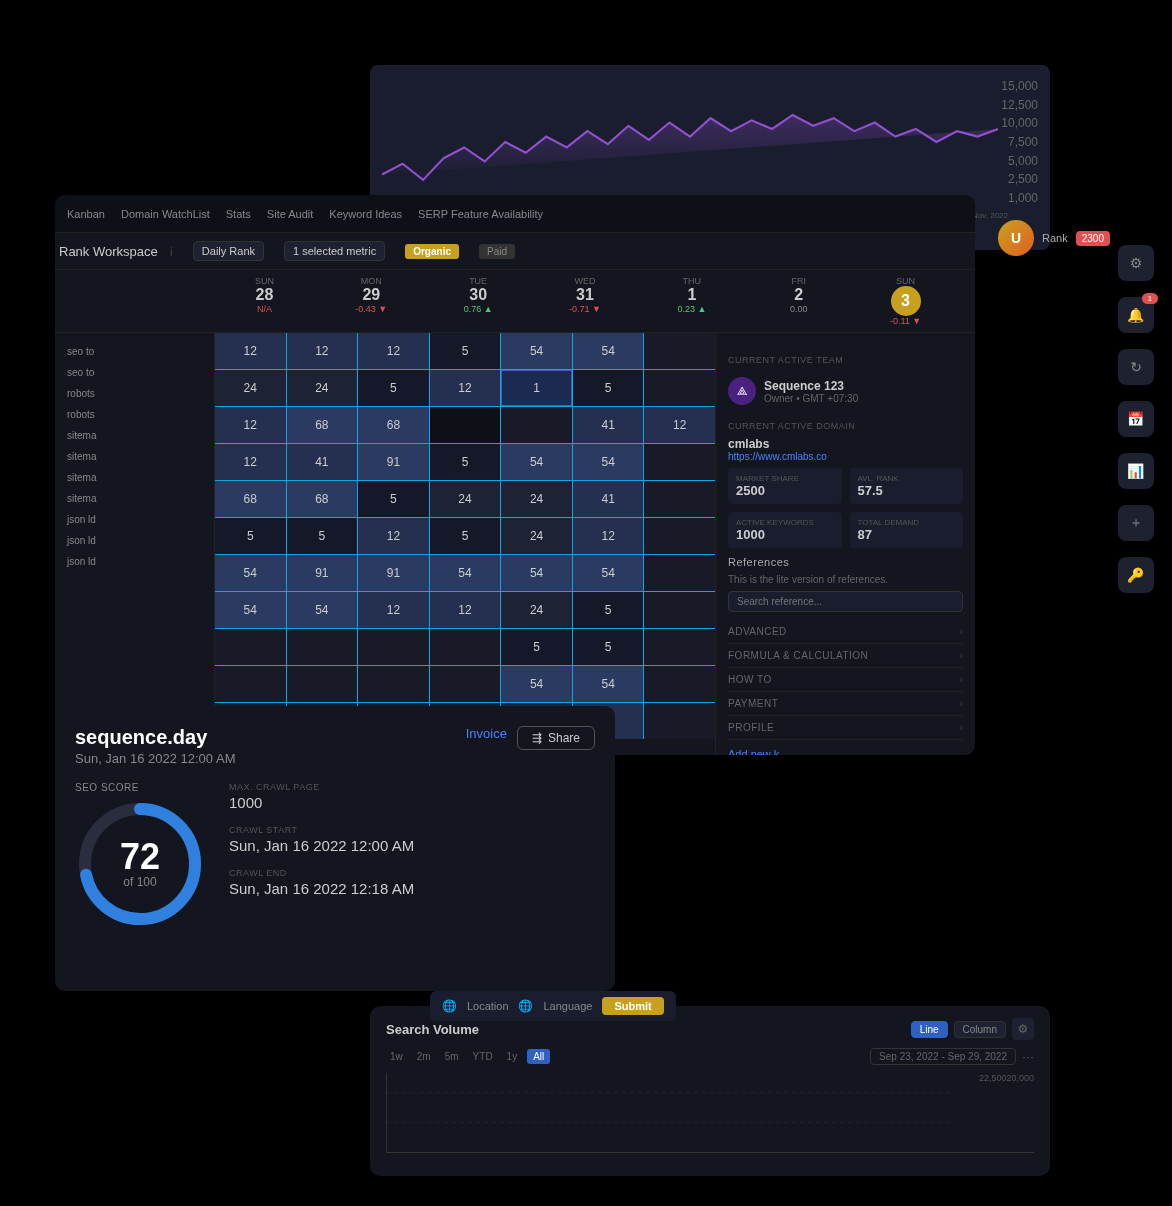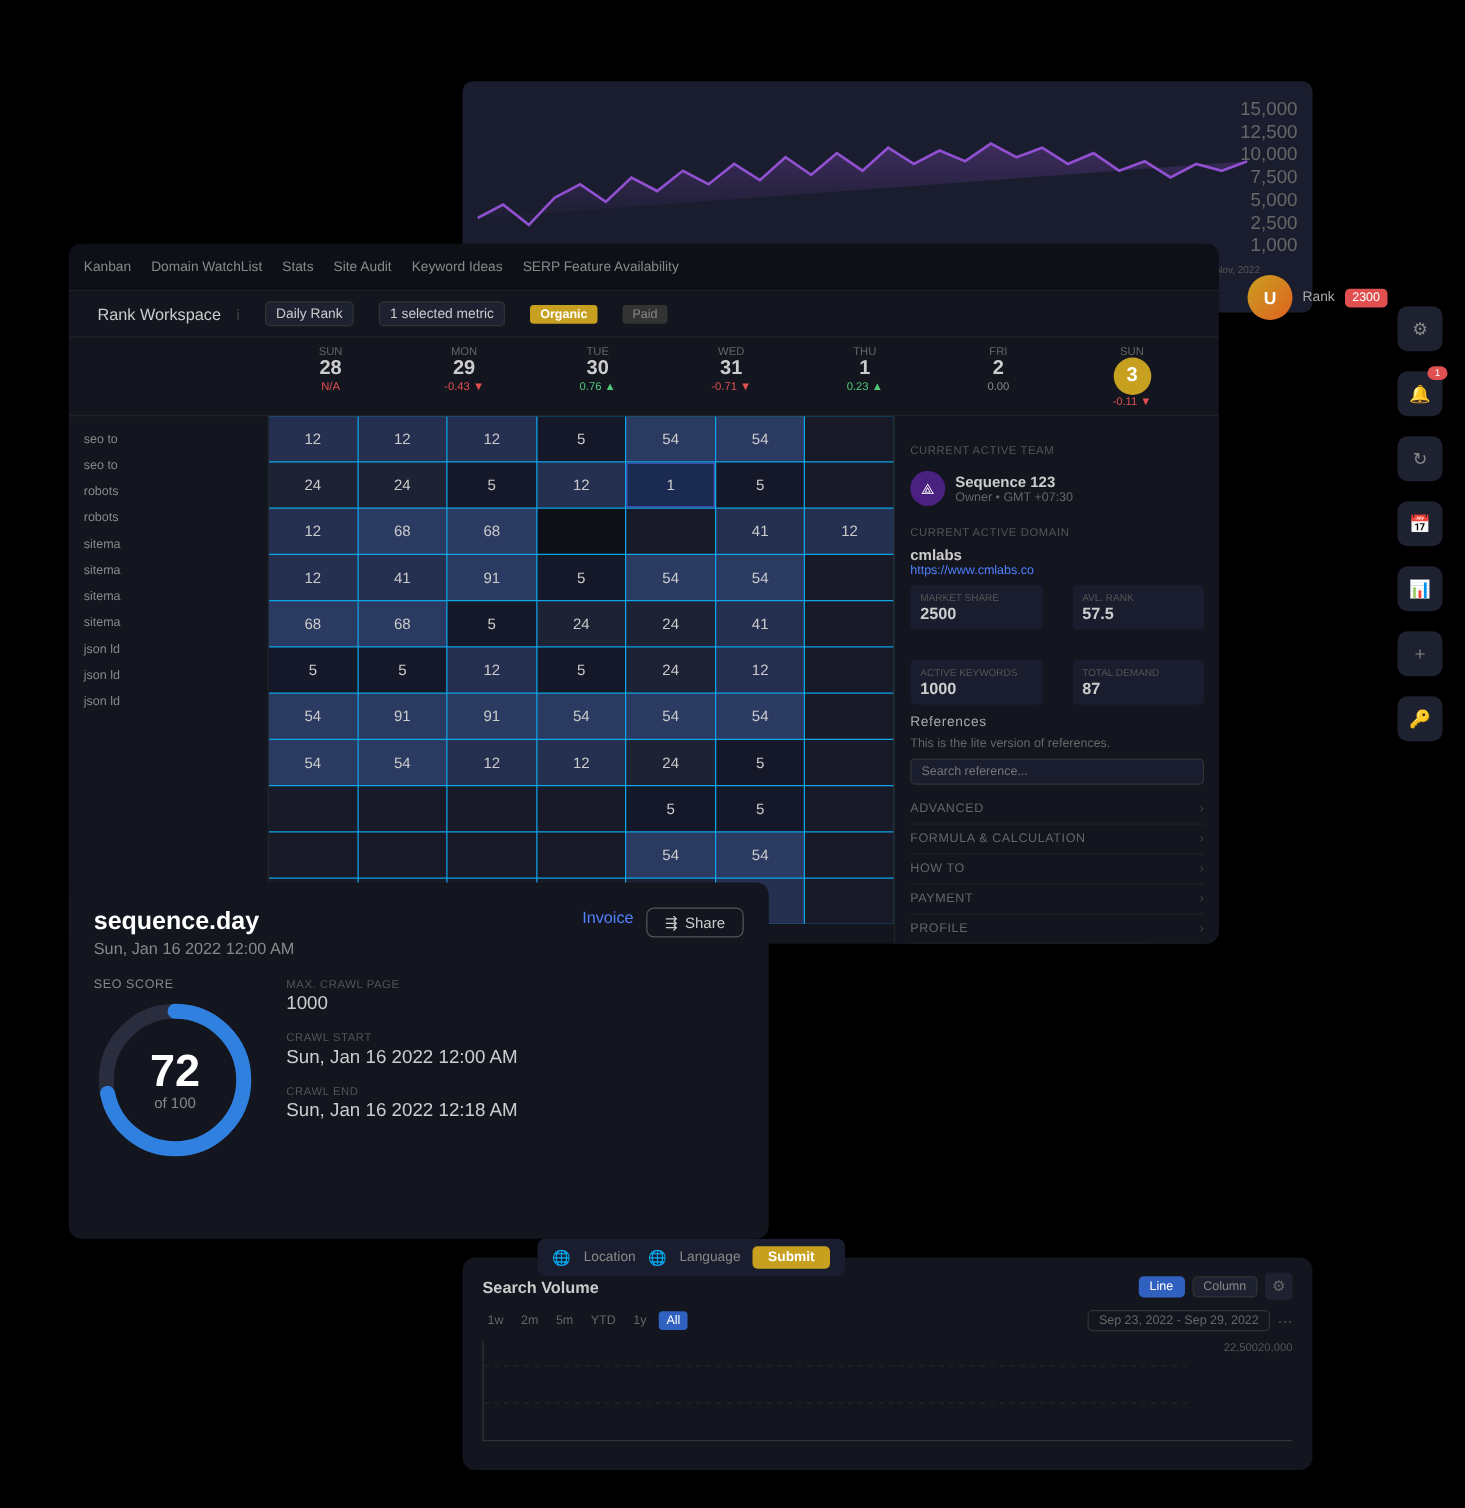--- a/index.html
+++ b/index.html
@@ -42,21 +42,21 @@
       position: absolute;
       right: 0;
       top: 0;
       height: 100%;
       display: flex;
       flex-direction: column;
       justify-content: space-between;
       padding: 2px 0;
     }
     .chart-y-label {
-      font-size: 15px;
+      font-size: 12px;
       color: #666;
       text-align: right;
     }
     .chart-x-labels {
       display: flex;
       justify-content: space-between;
       margin-top: 4px;
       padding: 0 30px;
     }
     .chart-x-label {
@@ -98,21 +98,21 @@
       font-size: 11px;
       color: #888;
       cursor: pointer;
       white-space: nowrap;
     }
 
     
     .rank-header {
       display: flex;
       align-items: center;
-      padding: 8px 23px;
+      padding: 8px 4px;
       gap: 12px;
       border-bottom: 1px solid #222;
     }
     .rank-title {
       font-size: 13px;
       color: #ccc;
       font-weight: 500;
     }
     .rank-controls {
       display: flex;
@@ -283,21 +283,21 @@
       color: #ccc;
       font-weight: 600;
     }
     .rp-domain-url {
       font-size: 10px;
       color: #5080ff;
     }
     .rp-stats-grid {
       display: grid;
       grid-template-columns: 1fr 1fr;
-      gap: 24px;
+      gap: 8px;
       margin-top: 6px;
     }
     .rp-stat {
       background: #1a1d2e;
       border-radius: 4px;
       padding: 6px 8px;
     }
     .rp-stat-label {
       font-size: 8px;
       color: #555;

